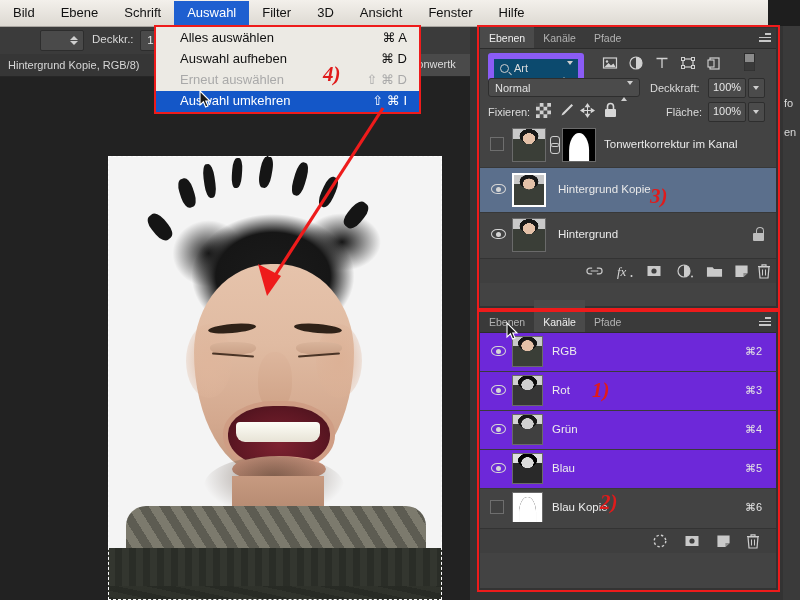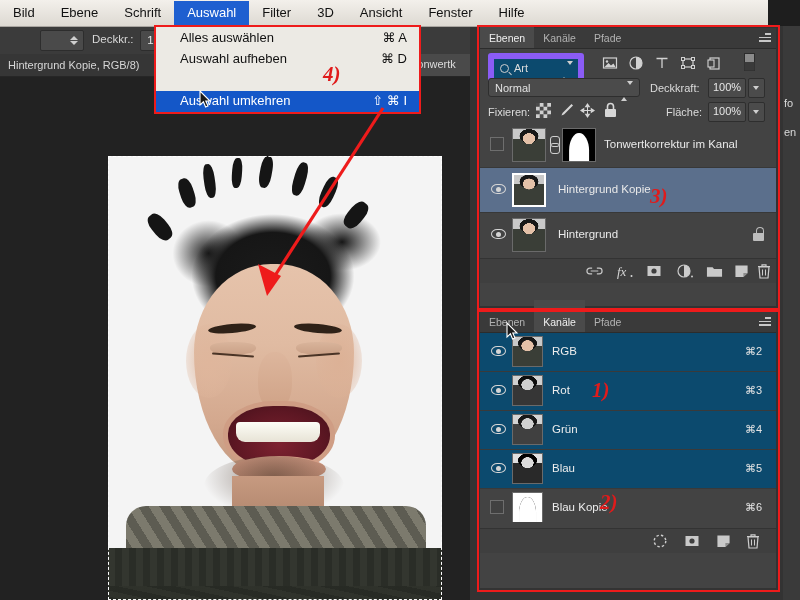--- a/index.html
+++ b/index.html
@@ -253,21 +253,21 @@
   .lockglyph .sh{position:absolute;left:2.5px;top:0;width:6px;height:7px;border:1.5px solid #bdbdbd;border-bottom:none;border-radius:4px 4px 0 0;}
   .shortcut{position:absolute;right:14px;top:15px;color:#e4e4e4;font-size:11px;}
 
   .panel-foot{
     background:#3f3f3f;height:24px;position:relative;border-top:1px solid #333;
   }
   .foot-ico{position:absolute;top:4px;height:16px;}
 
   
   .chan-row{position:relative;height:38px;border-bottom:1px solid #3a3a3a;background:#434343;}
-  .chan-row.selected{background:#0c4a6e;}
+  .chan-row.selected{background:#6d28d9;}
   .chan-thumb{position:absolute;left:32px;top:3px;width:31px;height:31px;border:1px solid #6a6a6a;box-sizing:border-box;overflow:hidden;}
   .chan-name{position:absolute;left:72px;top:12px;color:#ededed;font-size:11.5px;}
 
   
   .ann-box{border:2.5px solid #ee1b1b;box-sizing:border-box;pointer-events:none;}
   .ann-num{
     color:#e01b1b;font-family:"Liberation Serif",serif;font-size:21px;font-style:italic;
     font-weight:bold;
   }
   .ann-arrow{pointer-events:none;}
@@ -605,20 +605,24 @@
 
 <div class="abs" style="left:155px;top:26px;width:265px;height:85px;background:#eceae4;border:1px solid #b5b1ab;box-sizing:border-box;">
   <div class="abs" style="left:0;top:1px;width:263px;height:21px;">
     <span class="abs" style="left:24px;top:2px;font-size:13px;color:#111;">Alles auswählen</span>
     <span class="abs" style="right:12px;top:2px;font-size:13px;color:#111;">⌘ A</span>
   </div>
   <div class="abs" style="left:0;top:22px;width:263px;height:21px;">
     <span class="abs" style="left:24px;top:2px;font-size:13px;color:#111;">Auswahl aufheben</span>
     <span class="abs" style="right:12px;top:2px;font-size:13px;color:#111;">⌘ D</span>
   </div>
+  <div class="abs" style="left:0;top:43px;width:263px;height:21px;">
+    <span class="abs" style="left:24px;top:2px;font-size:13px;color:#a9a9a9;">Erneut auswählen</span>
+    <span class="abs" style="right:12px;top:2px;font-size:13px;color:#a9a9a9;">⇧ ⌘ D</span>
+  </div>
   <div class="abs" style="left:0;top:64px;width:263px;height:21px;background:#1457c8;">
     <span class="abs" style="left:24px;top:2px;font-size:13px;color:#fff;">Auswahl umkehren</span>
     <span class="abs" style="right:12px;top:2px;font-size:13px;color:#fff;">⇧ ⌘ I</span>
   </div>
 </div>
 
 <svg id="cursor1" viewBox="0 0 14 19">
   <path d="M1 1 L1 15 L4.4 11.8 L6.6 17 L9 16 L6.8 11 L11 11 Z" fill="#1a1a1a" stroke="#ffffff" stroke-width="1.1"></path>
 </svg>
 <svg id="cursor2" viewBox="0 0 14 19">

